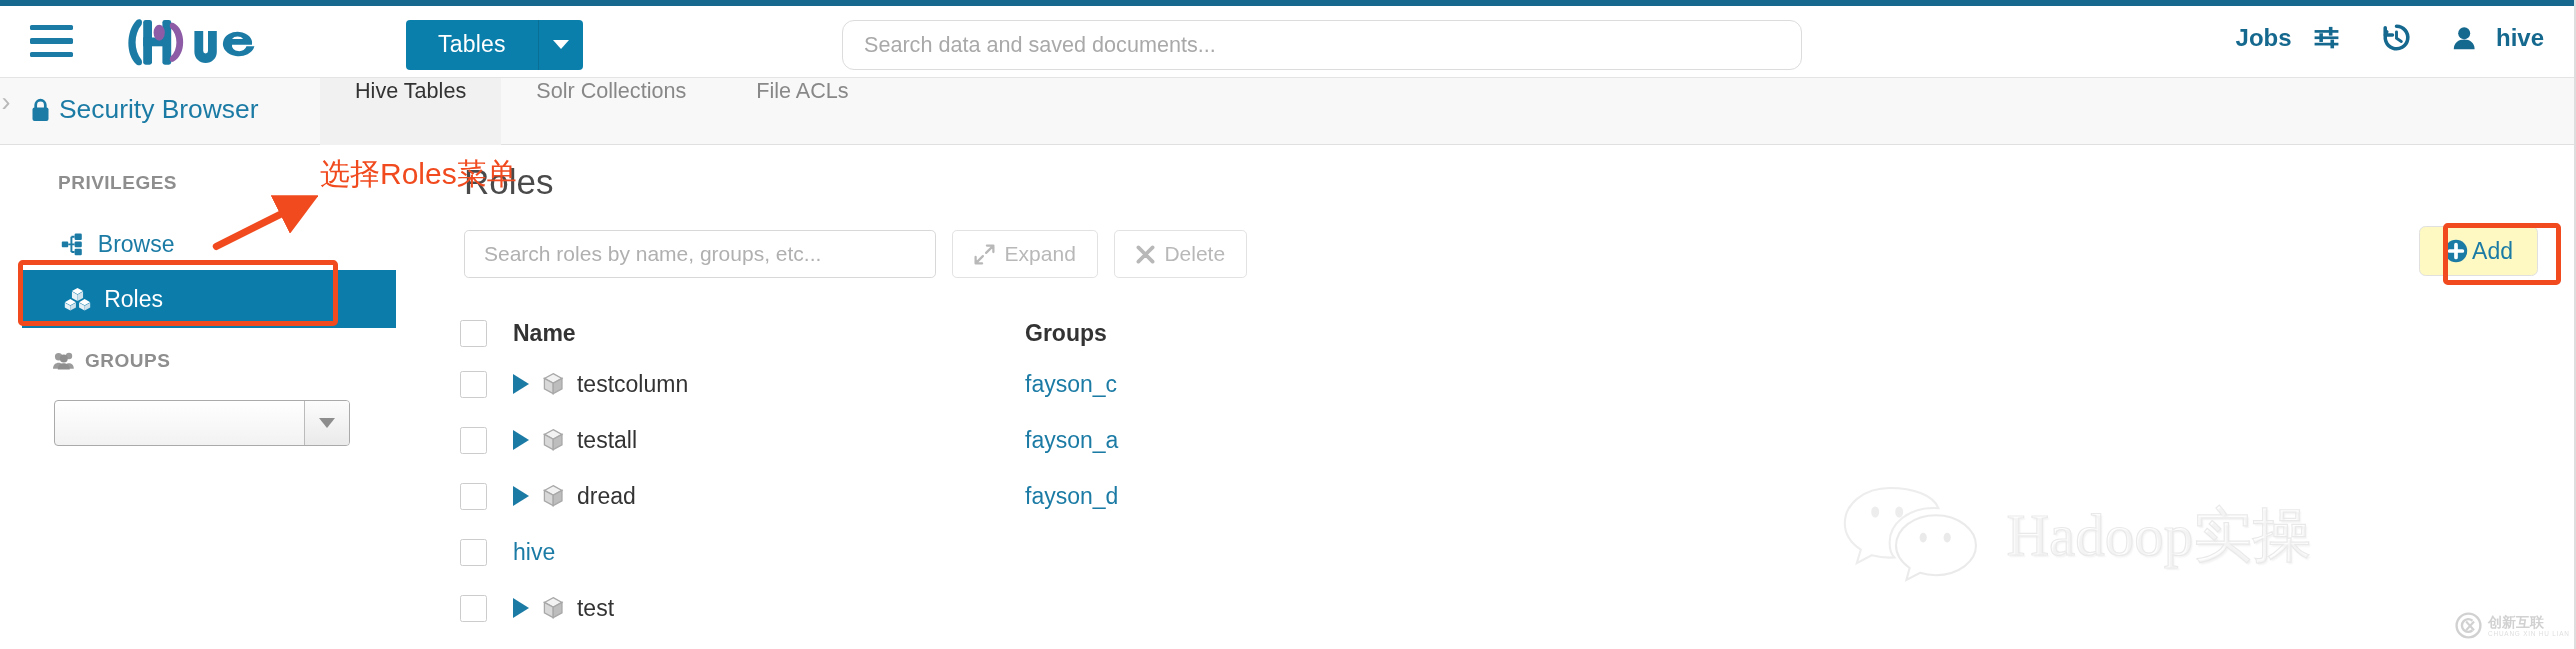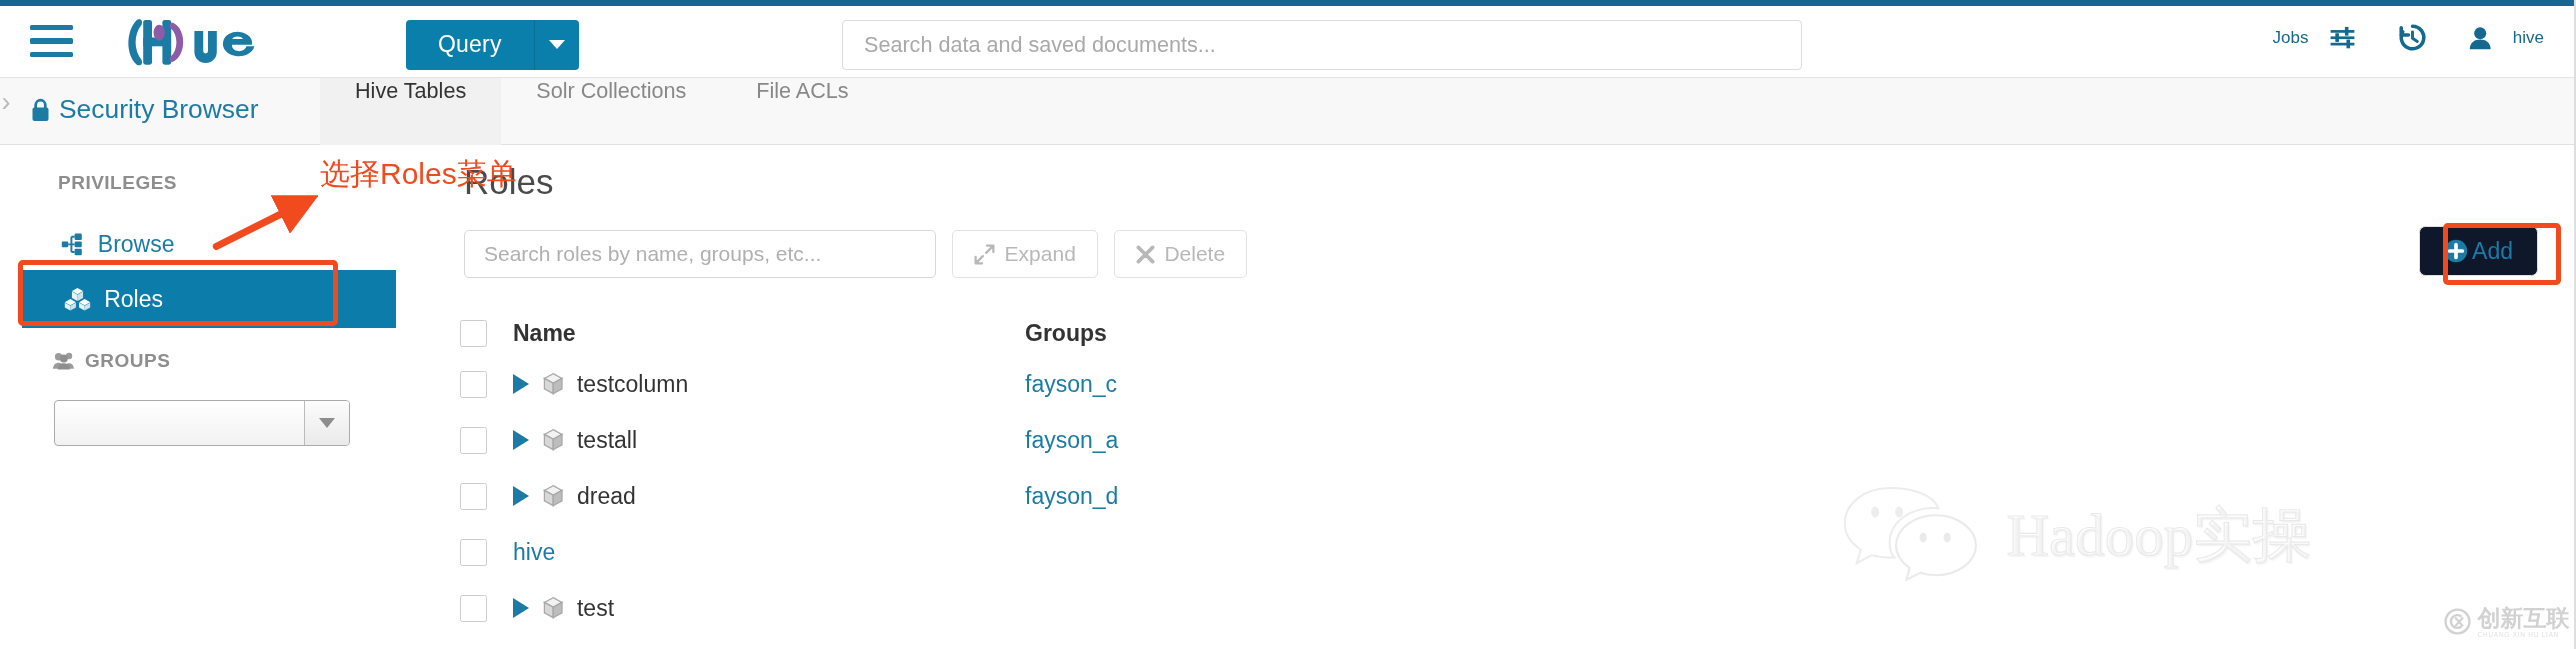--- a/index.html
+++ b/index.html
@@ -56,32 +56,32 @@
     display: flex; align-items: center; justify-content: center;
   }
   .caret-down {
     width: 0; height: 0; border-left: 8px solid transparent;
     border-right: 8px solid transparent; border-top: 9.6px solid #ffffff;
   }
 
   .global-search {
     position: absolute; left: 842px; top: 14.4px;
     width: 960px; height: 50px;
-    border: 0.8px solid #dcdcdc; border-radius: 4px;
+    border: 0.8px solid #dcdcdc; border-radius: 12px;
     background: #fff; padding: 0 21px;
     font-size: 21.6px; color: #333;
     font-family: "Liberation Sans", sans-serif;
     outline: none;
   }
   .global-search::placeholder { color: #a9a9a9; }
 
   .nav-right { position: absolute; right: 32px; top: 17.6px; display: flex; align-items: center; gap: 42px; }
   .nav-link {
     display: flex; align-items: center; gap: 21px;
-    color: #15688e; font-size: 17px; font-weight: normal; cursor: pointer;
+    color: #15688e; font-size: 24px; font-weight: bold; cursor: pointer;
     text-decoration: none;
   }
   .nav-icon-only { cursor: pointer; display:flex; align-items:center; }
 
   
   .subnav {
     position: absolute; left: 0; top: 78px; width: 2576px; height: 67px;
     background: #f8f8f8; border-bottom: 0.8px solid #e0e0e0;
   }
   .side-toggle {
@@ -155,21 +155,21 @@
   .tb-btn {
     height: 48px; padding: 16px 21px; border: 0.8px solid #e2e2e2; border-radius: 4.8px;
     background: #ffffff; color: #b8b8b8; font-size: 21px; cursor: pointer;
     display: flex; align-items: center; gap: 9.6px;
     font-family: "Liberation Sans", sans-serif;
   }
 
   .add-wrap { position: absolute; right: 38px; top: 80px; }
   .add-btn {
     height: 50px; padding: 0 24px; border: 0.8px solid #e0e0e0; border-radius: 6.4px;
-    background: #0f172a; color: #1b7ba5; font-size: 23px; cursor: pointer;
+    background: #fef9c3; color: #1b7ba5; font-size: 23px; cursor: pointer;
     display: flex; align-items: center; gap: 4px;
     font-family: "Liberation Sans", sans-serif;
   }
   .hl-box {
     position: absolute; border: 5.6px solid #f04a1e; border-radius: 4.8px;
     pointer-events: none;
   }
 
   
   .roles-table { position: absolute; left: 460px; top: 310px; width: 1120px; }
@@ -200,21 +200,21 @@
     font-size: 59px; color: transparent;
     -webkit-text-stroke: 1.2px #b9b9b9;
     font-family: "Liberation Serif", serif;
     text-shadow: 1.6px 1.6px 1.6px rgba(140,140,140,.35);
   }
   .corner-badge {
     position: absolute; right: 6.4px; bottom: 11.2px;
     display: flex; align-items: center; gap: 6.4px;
     opacity: .45; pointer-events: none;
   }
-  .badge-text { font-size: 23px; color: #9a9a9a; font-weight: bold; }
+  .badge-text { font-size: 14px; color: #9a9a9a; font-weight: bold; }
   .badge-sub { font-size: 6.4px; color: #b5b5b5; letter-spacing: 0.8px; }
   .edge-line { position: absolute; right: 0; top: 0; width: 2.4px; height: 650px; background: #dedede; }
 </style>
 </head>
 <body>
 
 <div id="app">
 
   <div class="top-strip"></div>
 
@@ -234,21 +234,21 @@
         <rect x="48" y="6" width="11" height="56" rx="3" fill="#1b7ba5"></rect>
         <path d="M62 10 C78 18 78 50 62 58 C58 60 56 56 58 52 C68 44 68 24 58 16 C56 12 58 8 62 10 Z" fill="#8e5ba6"></path>
         <ellipse cx="44" cy="22" rx="7" ry="10" fill="#8e5ba6"></ellipse>
         <path d="M88 20 v26 a14 14 0 0 0 28 0 v-26 h-11 v25 a3 3 0 0 1 -6 0 v-25 z" fill="#1b7ba5"></path>
         <path d="M124 33 a18 14 0 1 1 36 4 h-25 a9 7 0 0 0 18 2 h10 a18 14 0 0 1 -39 -6 z
                  M135 30 h14 a8 6 0 0 0 -14 0 z" fill="#1b7ba5"></path>
       </svg>
     </div>
 
     <div class="query-group">
-      <button class="query-btn">Query</button>
+      <button class="query-btn">Tables</button>
       <button class="query-caret">
         <span class="caret-down"></span>
       </button>
     </div>
 
     <input class="global-search" value="" placeholder="Search data and saved documents..." style="">
 
     <div class="nav-right">
       <div class="nav-link">
         <span>Jobs</span>

